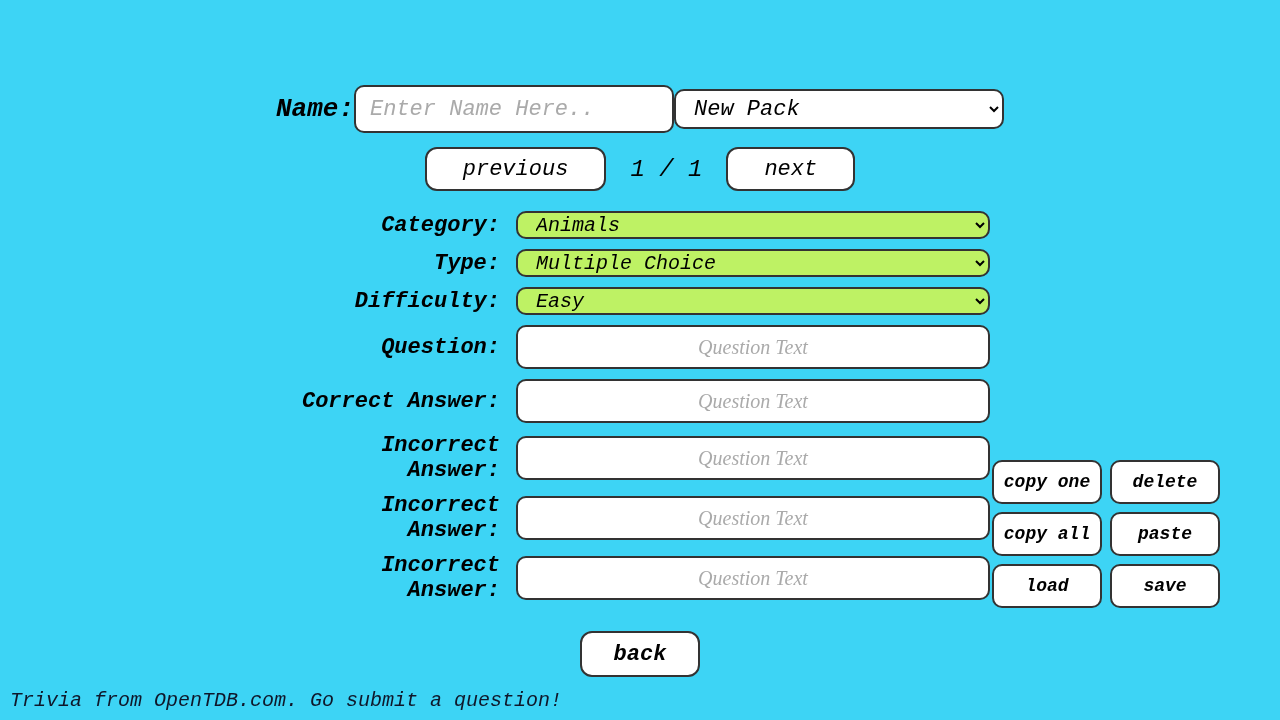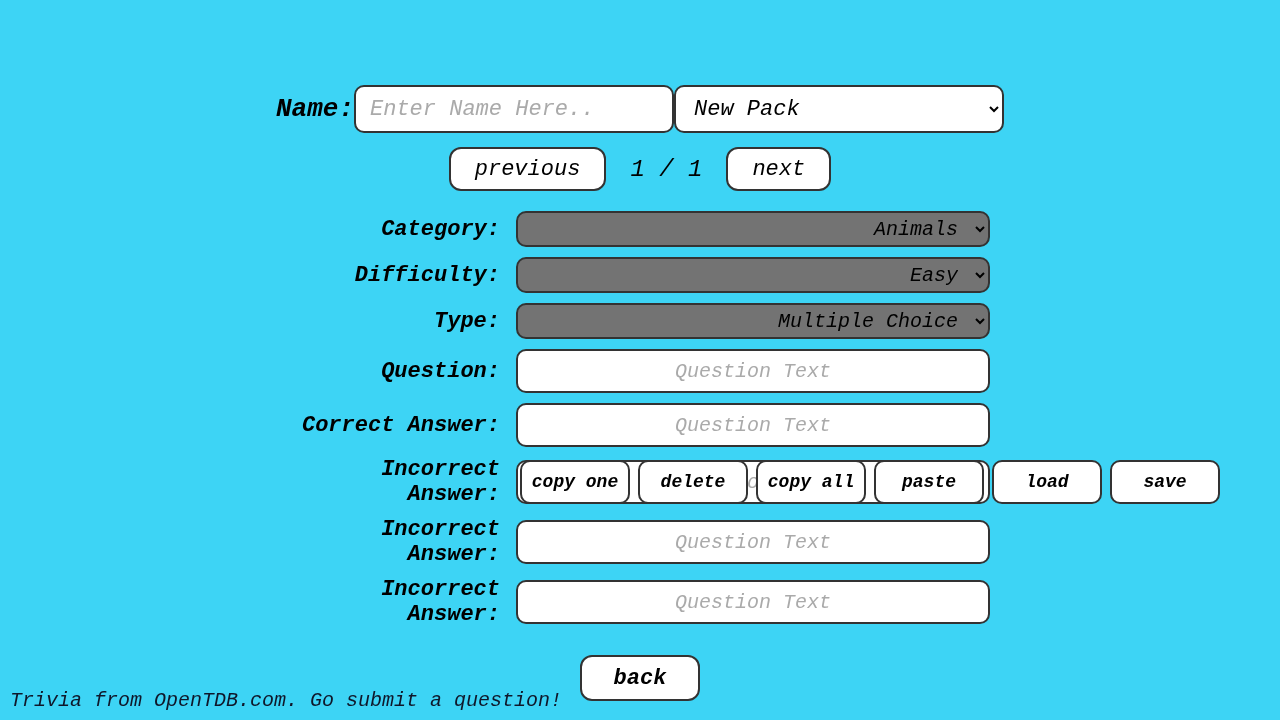--- a/index.html
+++ b/index.html
@@ -53,21 +53,21 @@
       outline: none;
     }
 
     .name-input::placeholder {
       color: #aaa;
       font-style: italic;
     }
 
     .pack-select {
       width: 330px;
-      height: 48px;
+      height: 40px;
       border: 2.5px solid #333;
       border-radius: 10px;
       font-size: 22px;
       font-style: italic;
       color: #000;
       padding: 0 14px;
       background: white;
       font-family: 'Courier New', Courier, monospace;
       outline: none;
       appearance: auto;
@@ -75,21 +75,21 @@
 
     .nav-row {
       display: flex;
       align-items: center;
       gap: 24px;
       margin-bottom: 20px;
     }
 
     .nav-btn {
       height: 44px;
-      padding: 0 24px;
+      padding: 0 36px;
       border: 2.5px solid #333;
       border-radius: 12px;
       font-size: 22px;
       font-style: italic;
       background: white;
       cursor: pointer;
       font-family: 'Courier New', Courier, monospace;
     }
 
     .page-indicator {
@@ -117,60 +117,60 @@
       font-weight: bold;
       color: #000;
       width: 210px;
       text-align: right;
       margin-right: 16px;
       font-family: 'Courier New', Courier, monospace;
     }
 
     .form-select {
       flex: 1;
-      height: 36px;
+      height: 28px;
       border: 2.5px solid #333;
       border-radius: 10px;
       font-size: 20px;
       font-style: italic;
       color: #000;
       padding: 0 14px;
-      background: #737373;
+      background: #bef264;
       font-family: 'Courier New', Courier, monospace;
       outline: none;
       appearance: auto;
-      text-align: right;
+      text-align: left;
     }
 
     .form-input {
       flex: 1;
       height: 44px;
       border: 2.5px solid #333;
       border-radius: 10px;
       font-size: 20px;
       font-style: italic;
       color: #aaa;
       padding: 0 14px;
       background: white;
-      font-family: Liberation Mono, monospace;
+      font-family: Liberation Serif, serif;
       outline: none;
       text-align: center;
     }
 
     .form-input::placeholder {
       color: #aaa;
       font-style: italic;
     }
 
     .side-buttons {
       position: absolute;
       right: 60px;
       top: 460px;
       display: flex;
-      flex-direction: row;
+      flex-direction: column;
       gap: 8px;
     }
 
     .side-row {
       display: flex;
       gap: 8px;
     }
 
     .side-btn {
       width: 110px;
@@ -240,37 +240,37 @@
       <span class="form-label">Category:</span>
       <select class="form-select">
         <option>Animals</option>
         <option>Science</option>
         <option>History</option>
         <option>Sports</option>
       </select>
     </div>
 
     <div class="form-row">
+      <span class="form-label">Type:</span>
+      <select class="form-select">
+        <option>Multiple Choice</option>
+        <option>True/False</option>
+      </select>
+    </div>
+
+    <div class="form-row">
       <span class="form-label">Difficulty:</span>
       <select class="form-select">
         <option>Easy</option>
         <option>Medium</option>
         <option>Hard</option>
       </select>
     </div>
 
     <div class="form-row">
-      <span class="form-label">Type:</span>
-      <select class="form-select">
-        <option>Multiple Choice</option>
-        <option>True/False</option>
-      </select>
-    </div>
-
-    <div class="form-row">
       <span class="form-label">Question:</span>
       <input class="form-input" type="text" placeholder="Question Text" style="">
     </div>
 
     <div class="form-row">
       <span class="form-label">Correct Answer:</span>
       <input class="form-input" type="text" placeholder="Question Text" style="">
     </div>
 
     <div class="form-row">

